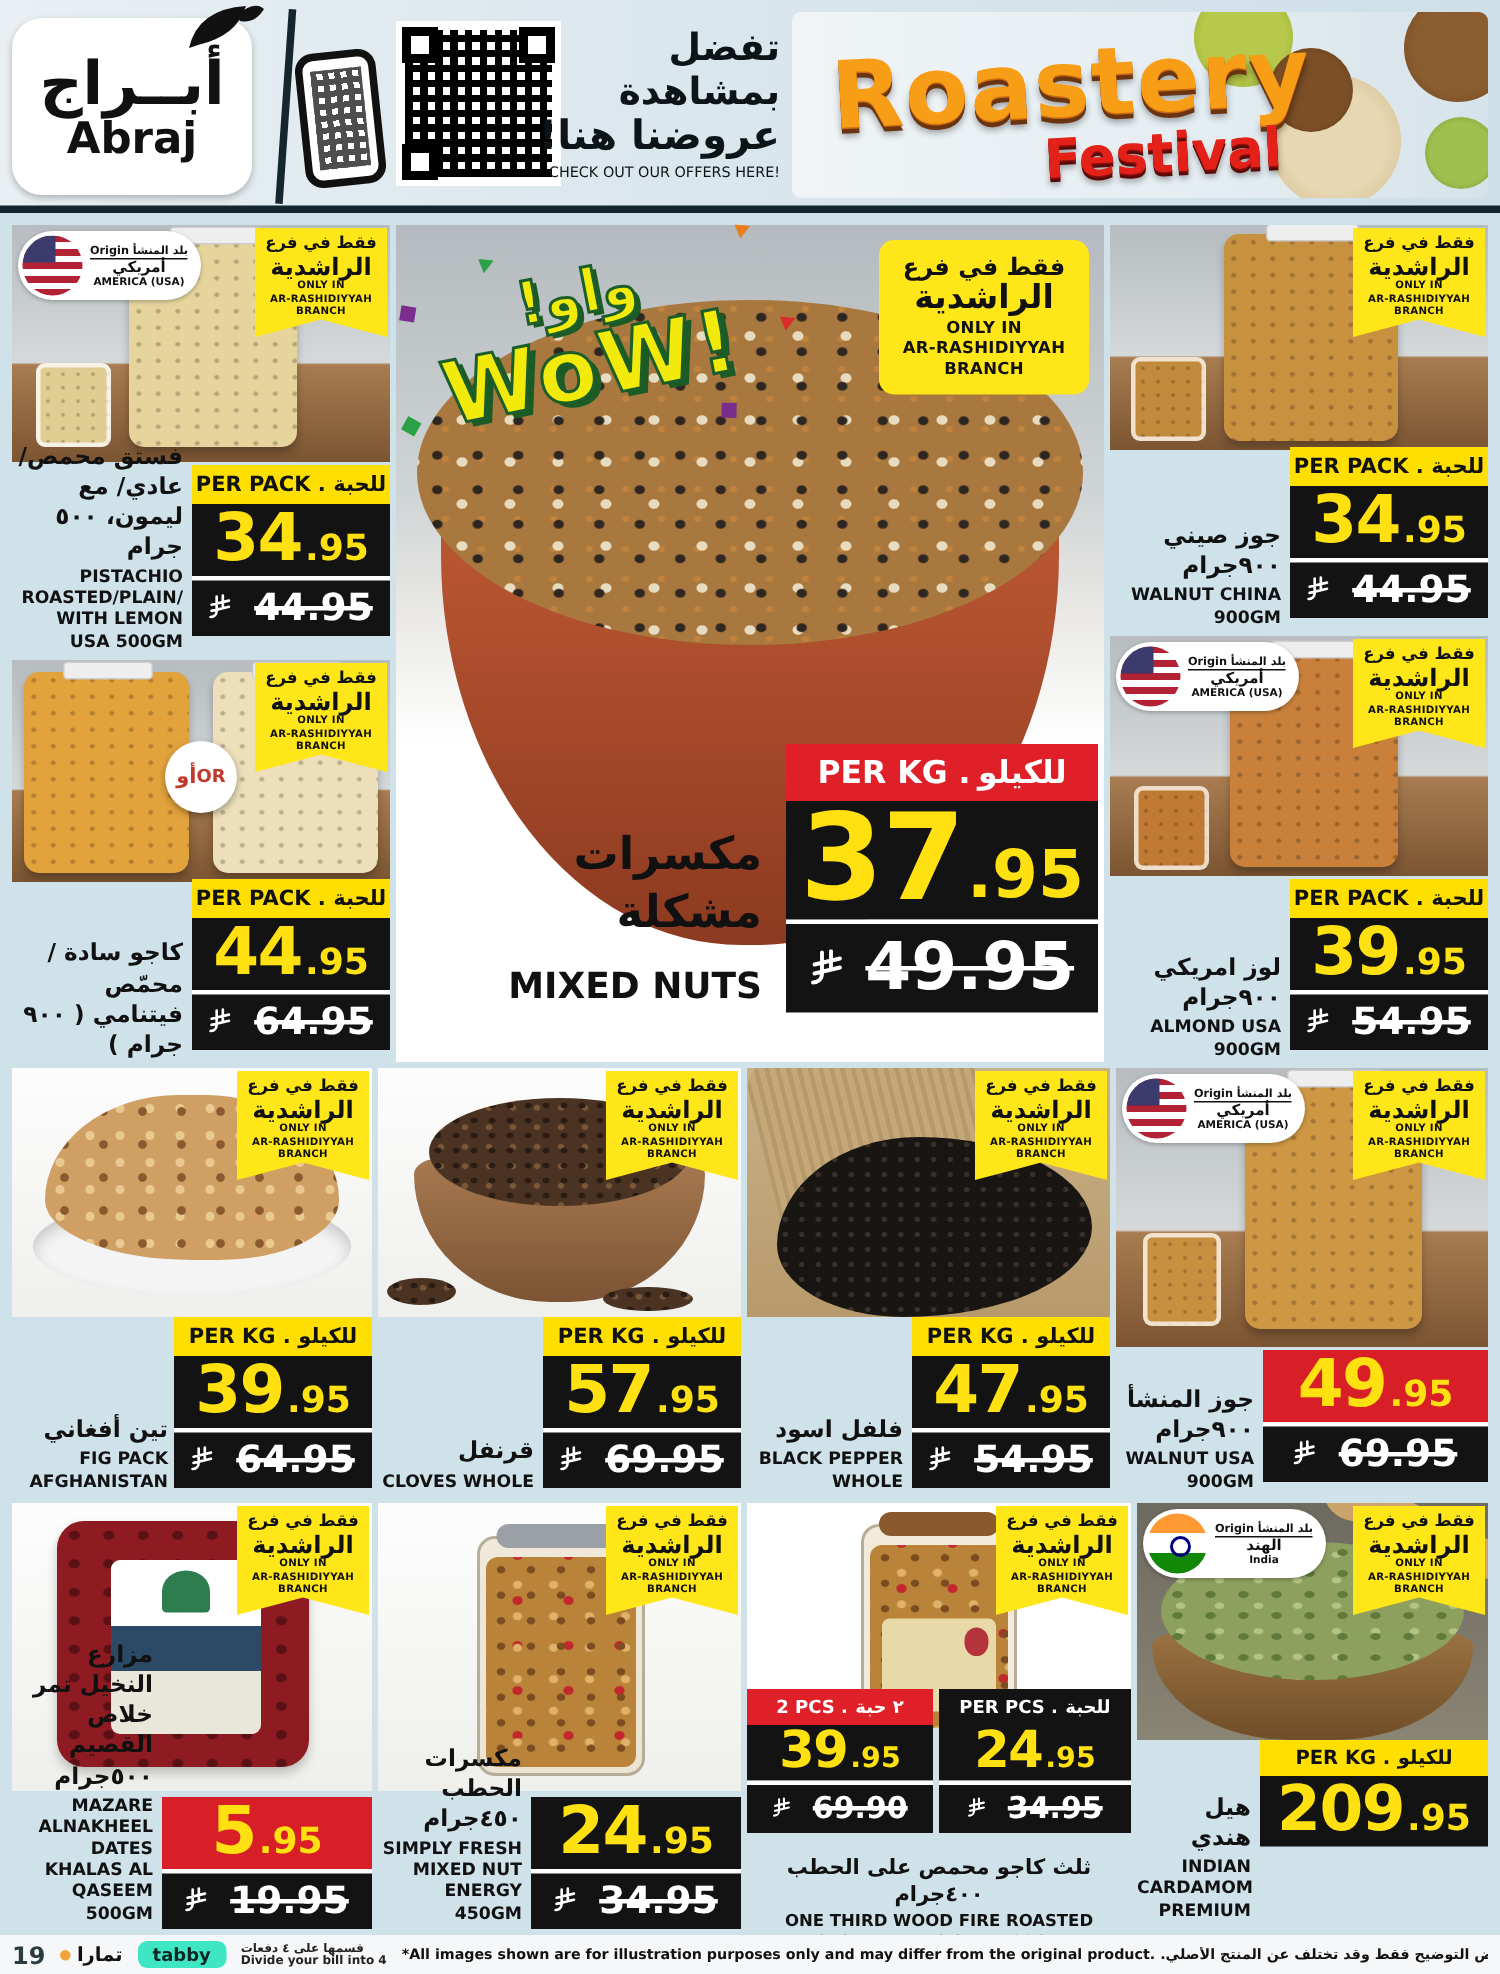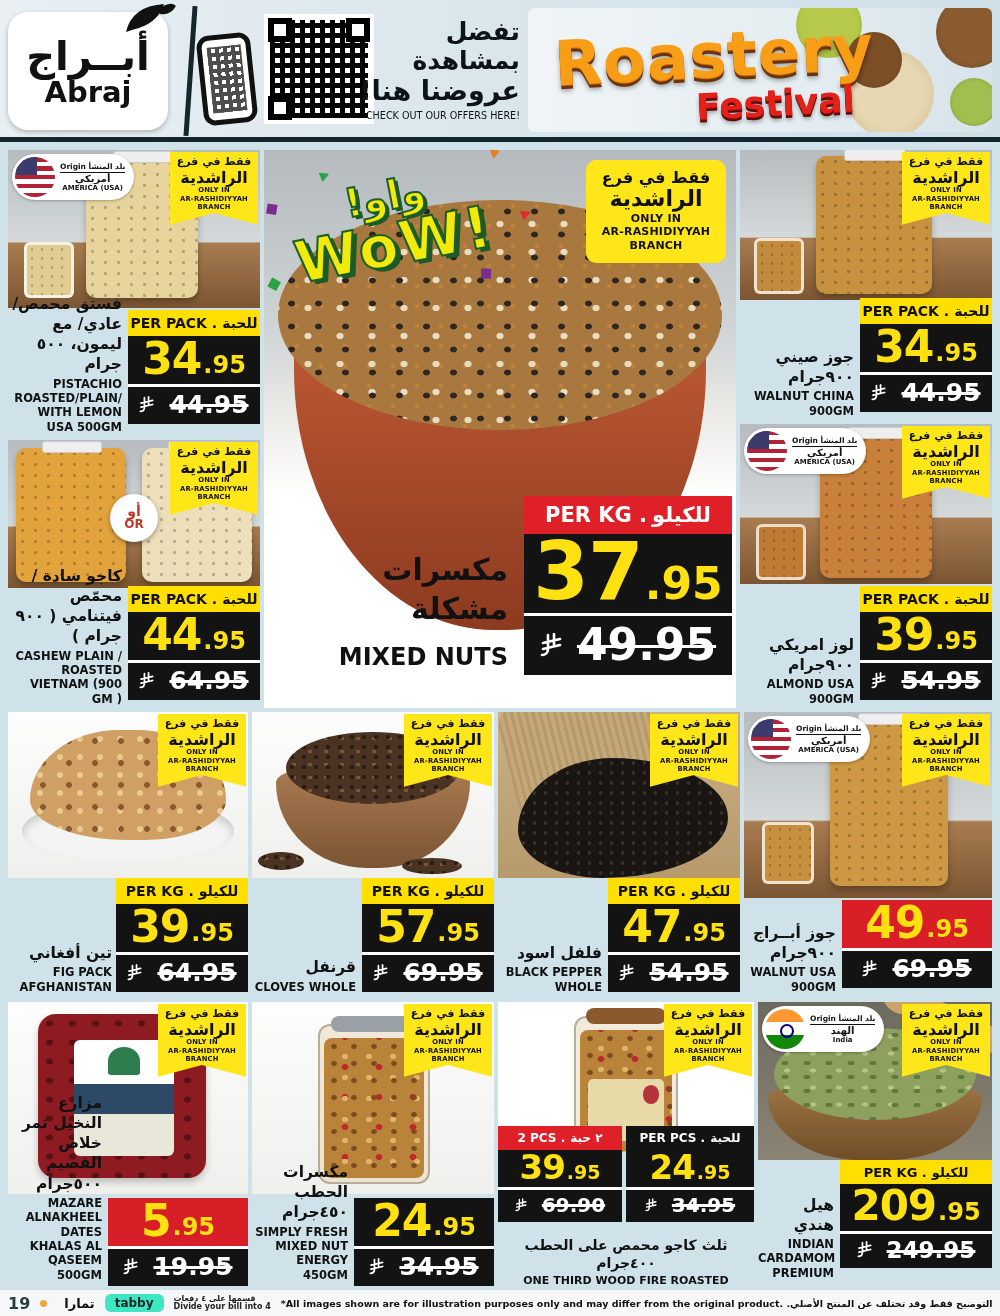--- a/index.html
+++ b/index.html
@@ -106,21 +106,21 @@
   .india{background:linear-gradient(180deg,#ff9933 0 33%,#fff 33% 66%,#128807 66%)}
   .india::after{content:"";position:absolute;left:50%;top:50%;width:10px;height:10px;margin:-5px 0 0 -5px;
     border:2px solid #000080;border-radius:50%}
   .otxt{text-align:center;color:#111}
   .ol1{font-size:7.5px;font-weight:bold;border-bottom:1px solid #111;padding-bottom:1px;white-space:nowrap}
   .ol2{font-size:10px;font-weight:bold}
   .ol3{font-size:7px;font-weight:bold;white-space:nowrap}
 
   
   .orb{position:absolute;width:48px;height:48px;background:#fff;border-radius:50%;display:flex;
-    flex-direction:column;align-items:center;justify-content:center;color:#c0392b;font-weight:bold;
+    align-items:center;justify-content:center;color:#c0392b;font-weight:bold;
     box-shadow:0 2px 5px rgba(0,0,0,.35);z-index:4}
   .orb .a{font-size:14px;line-height:1}.orb .e{font-size:12px;line-height:1.1}
 
   
   .wow{position:absolute;transform:rotate(-11deg);text-align:center;color:#f2ea0a;font-weight:800;z-index:4;
     -webkit-text-stroke:2px #1b5e2a}
   .w1{font-size:40px;line-height:1;text-shadow:3px 3px 0 #1c5a26}
   .w2{font-size:58px;line-height:1;letter-spacing:2px;text-shadow:4px 4px 0 #1c5a26}
   .cf{position:absolute;width:10px;height:10px}
 
@@ -149,21 +149,21 @@
   .name .ar{font-weight:bold;font-size:15.5px;line-height:1.3}
   .name .en{font-weight:bold;font-size:11.5px;line-height:1.25;margin-top:2px}
   .name.big .ar{font-size:30px}
   .name.big .en{font-size:24px;margin-top:14px}
   .name.center{text-align:center}
 
   
   .footer{position:absolute;left:0;right:0;bottom:0;height:26px;background:#f5f7f8;display:flex;
     align-items:center;gap:10px;padding:0 8px;z-index:8}
   .pg{font-size:16px;font-weight:bold;color:#2b3b42}
-  .tamara{font-size:13px;font-weight:bold;color:#111;display:flex;align-items:center;gap:17px}
+  .tamara{font-size:13px;font-weight:bold;color:#111;display:flex;align-items:center;gap:4px}
   .tdot{width:7px;height:7px;border-radius:50%;background:#f2a33c;display:inline-block}
   .tabby{background:#3ee6c4;color:#0d2622;font-weight:bold;font-size:12px;padding:2px 10px;border-radius:6px}
   .split{line-height:1.05;text-align:left}
   .sa{font-size:8px;font-weight:bold;color:#222}
   .se{font-size:8px;font-weight:bold;color:#222}
   .disc{flex:1;text-align:right;font-size:9.5px;font-weight:bold;color:#111;white-space:nowrap;overflow:hidden}
 </style>
 </head>
 <body>
 
@@ -275,21 +275,20 @@
         </div>
       <div class="op">
           <svg class="rs" viewBox="0 0 22 24">
             <path d="M8 2v14M14 1v11M3 10l17-4M3 16l17-4M8 16c0 4-3 6-6 6" fill="none" stroke="currentColor" stroke-width="2.6" stroke-linecap="round"></path>
           </svg>
           <span class="val">64.95</span>
         </div>
     </div>
     <div class="name" style="left:0;right:138px;bottom:2px">
       <div class="ar" dir="rtl">كاجو سادة / محمّص فيتنامي ( ٩٠٠ جرام )</div>
-      <div class="en">CASHEW PLAIN / ROASTED VIETNAM (900 GM )</div>
     </div>
   </div>
 
   <div class="tile" style="left:264px;top:150px;width:472px;height:558px">
     <div class="photo" style="height:558px;background:linear-gradient(180deg,#b4babd 0%,#cfd4d6 32%,#e9e8e4 46%,#ffffff 62%)">
       <div class="bowl" style="left:30px;top:170px;width:412px;height:310px;background:linear-gradient(#c05a35,#8c3a20);border-radius:16px 16px 200px 200px/24px 24px 260px 260px"></div>
       <div class="pile" style="left:14px;top:50px;width:444px;height:230px;border-radius:50%;background-color:#a9783f;background-image:radial-gradient(#2e2620 16%,transparent 20%),radial-gradient(#e8dcc0 14%,transparent 18%),radial-gradient(#c1833c 12%,transparent 16%);background-size:27px 23px,32px 28px,24px 20px;background-position:0 0,14px 10px,7px 16px"></div>
     </div>
     <div class="wow" style="left:26px;top:26px">
       <div class="w1" dir="rtl">واو!</div>
@@ -536,21 +535,21 @@
           <span class="frac">.95</span>
         </div>
       <div class="op">
           <svg class="rs" viewBox="0 0 22 24">
             <path d="M8 2v14M14 1v11M3 10l17-4M3 16l17-4M8 16c0 4-3 6-6 6" fill="none" stroke="currentColor" stroke-width="2.6" stroke-linecap="round"></path>
           </svg>
           <span class="val">69.95</span>
         </div>
     </div>
     <div class="name" style="left:0;right:156px;bottom:4px">
-      <div class="ar" dir="rtl">جوز أبــراج ٩٠٠جرام</div>
+      <div class="ar" dir="rtl">جوز المنشأ ٩٠٠جرام</div>
       <div class="en">WALNUT USA 900GM</div>
     </div>
   </div>
 
   <div class="tile" style="left:8px;top:1002px;width:240px;height:284px">
     <div class="photo whitebg" style="height:192px">
       <div class="pack" style="left:30px;top:12px;width:168px;height:164px"></div>
       <div class="plabel" style="left:66px;top:38px;width:100px;height:116px"></div>
     </div>
     <div class="oib" style="right:2px;top:2px">
@@ -686,26 +685,20 @@
     </div>
     <div class="pc" style="right:0;top:158px;width:152px">
       <div class="bar yellow" style="font-size:13px;height:24px">
           <span>PER KG .</span>
           <span dir="rtl">للكيلو</span>
         </div>
       <div class="np">
           <span class="int" style="font-size:42px">209</span>
           <span class="frac">.95</span>
         </div>
-      <div class="op">
-          <svg class="rs" viewBox="0 0 22 24">
-            <path d="M8 2v14M14 1v11M3 10l17-4M3 16l17-4M8 16c0 4-3 6-6 6" fill="none" stroke="currentColor" stroke-width="2.6" stroke-linecap="round"></path>
-          </svg>
-          <span class="val" style="font-size:23px">249.95</span>
-        </div>
     </div>
     <div class="name" style="left:0;right:158px;bottom:6px">
       <div class="ar" dir="rtl">هيل هندي</div>
       <div class="en">INDIAN CARDAMOM PREMIUM</div>
     </div>
   </div>
 
   <div class="footer">
     <div class="pg">19</div>
     <div class="tamara">

